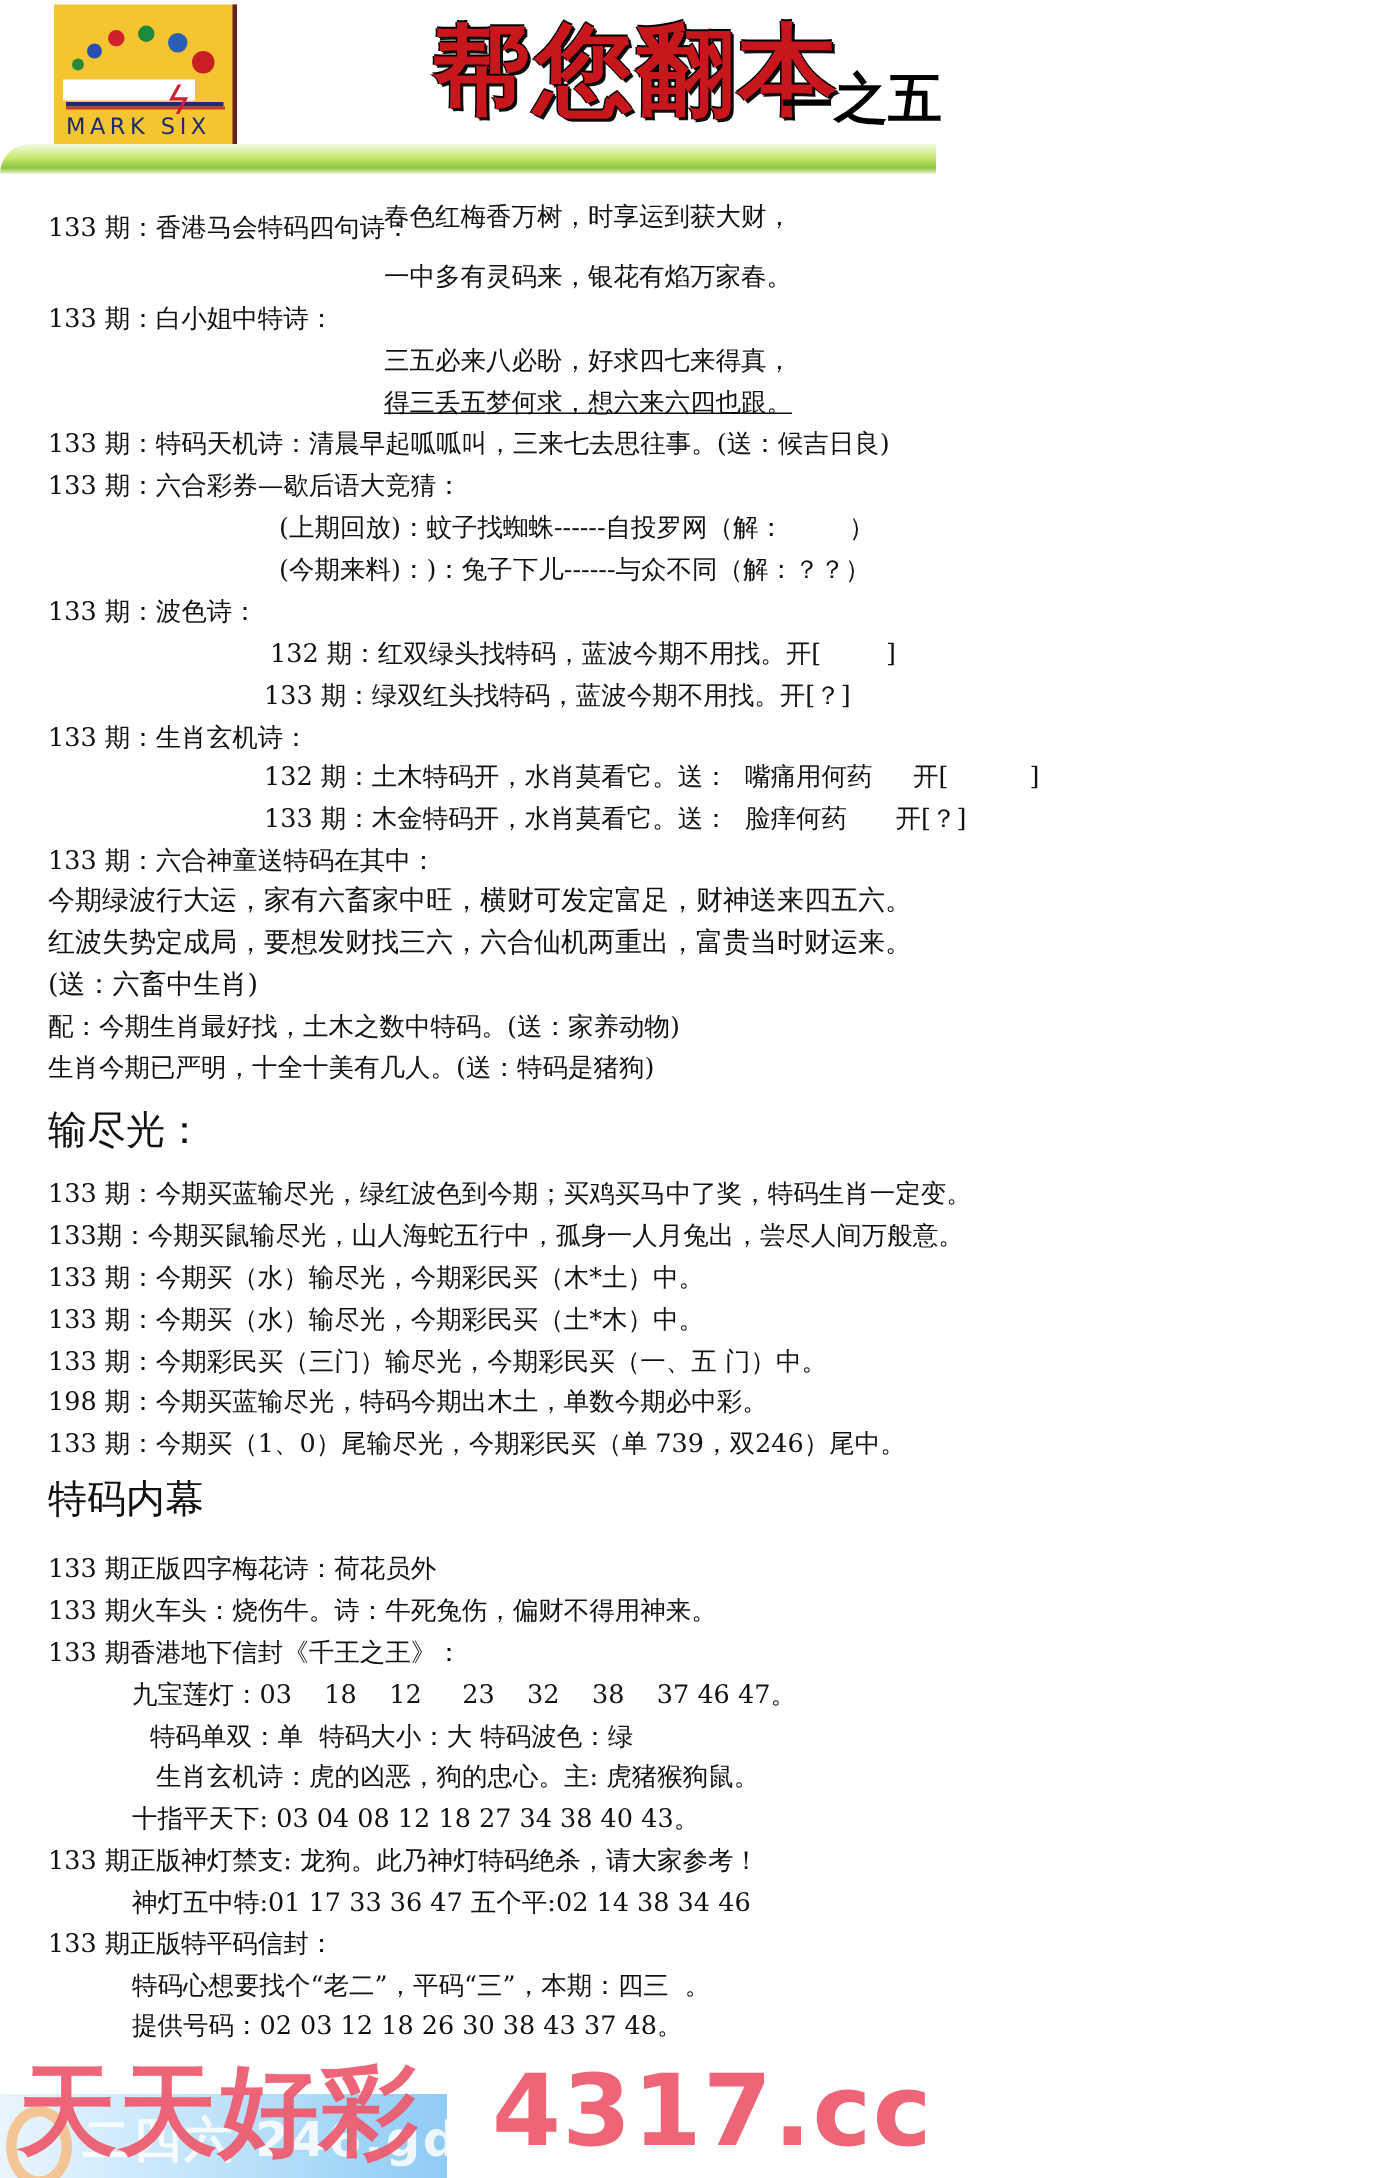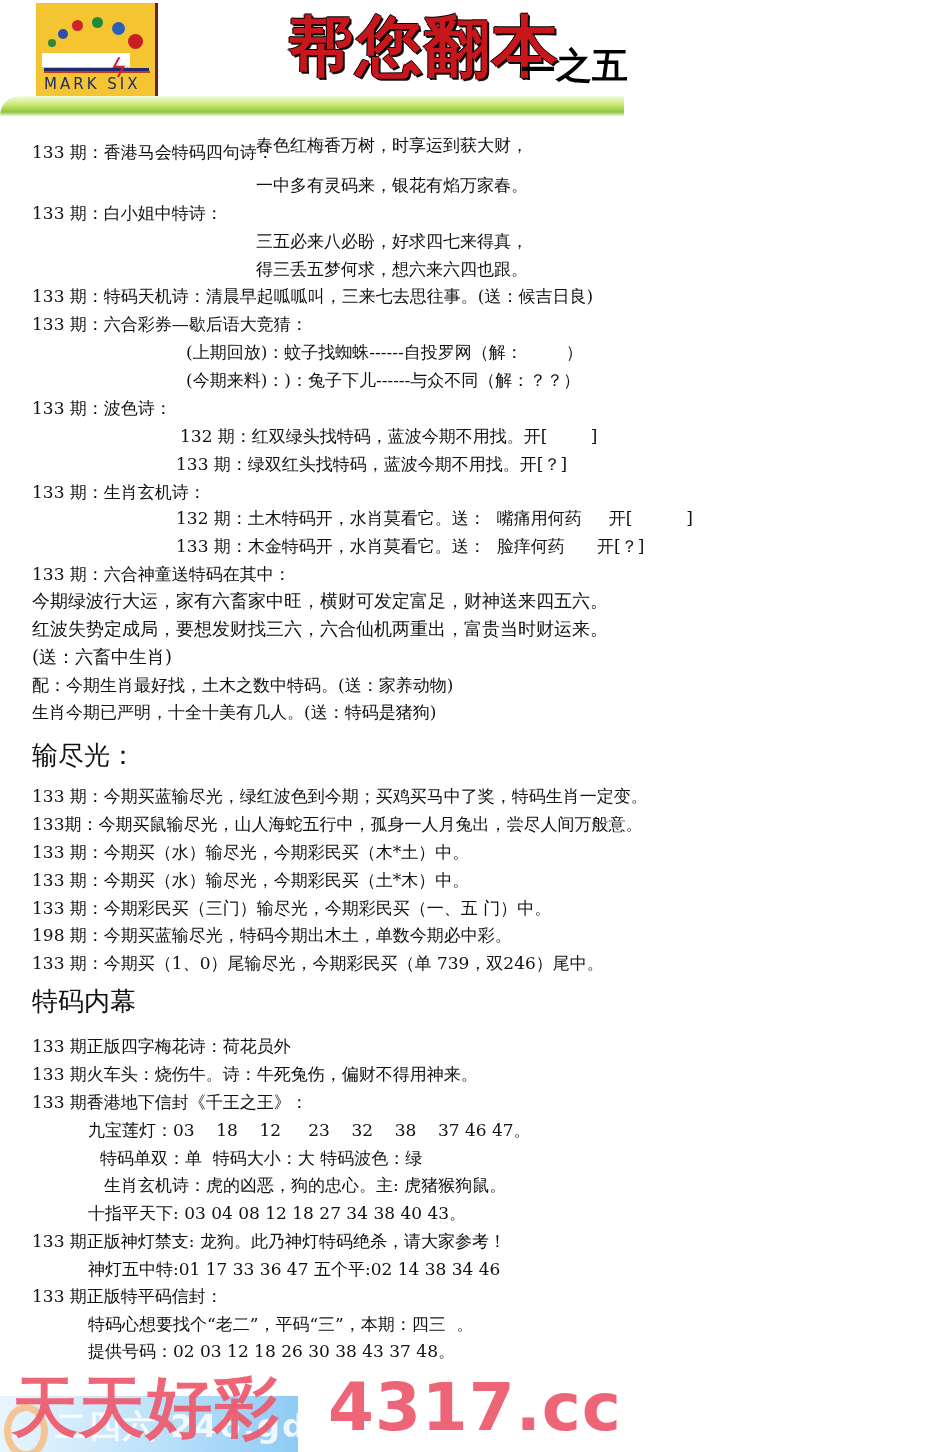--- a/index.html
+++ b/index.html
@@ -37,21 +37,21 @@
     position:absolute; left:0; top:96px; width:624px; height:20px;
     background:linear-gradient(180deg, #f3fbe4 0%, #c8e86f 45%, #8cc63e 80%, #f0f7df 100%);
     border-radius: 40px 0 0 0;
   }
   .content { position:absolute; left:0; top:0; width:930px; }
   .line {
     position:absolute; white-space:pre; font-size:17px; line-height:22px;
     font-family:"DejaVu Serif", "Liberation Serif", serif; color:#111;
   }
   .h2 {
-    position:absolute; font-size:26px; line-height:30px; font-family:Liberation Sans, sans-serif; color:#111;
+    position:absolute; font-size:26px; line-height:30px; font-family:Liberation Mono, monospace; color:#111;
   }
   .footer-bg {
     position:absolute; left:0; top:1396px; width:298px; height:56px;
     background:linear-gradient(90deg, #e9f5fd 0%, #b9e1fa 55%, #8fcbf5 100%);
   }
   .footer-ring {
     position:absolute; left:4px; top:1404px; width:30px; height:40px;
     border:7px solid #f7b97a; border-radius:50%; opacity:0.8;
   }
   .footer-ghost {
@@ -86,21 +86,21 @@
   <div class="greenband"></div>
 </div>
 
 <div class="content">
   <div class="line" style="left:32px;top:118px;margin-top:23px;">133 期：香港马会特码四句诗：</div>
   <div class="line" style="left:256px;top:134px;">春色红梅香万树，时享运到获大财，</div>
   <div class="line" style="left:256px;top:174px;">一中多有灵码来，银花有焰万家春。</div>
 
   <div class="line" style="left:32px;top:202px;">133 期：白小姐中特诗：</div>
   <div class="line" style="left:256px;top:230px;">三五必来八必盼，好求四七来得真，</div>
-  <div class="line" style="left:256px;top:258px;">得三丢五梦何求，想六来六四也跟。</div>
+  <div class="line" style="left:256px;top:258px;text-decoration:underline;">得三丢五梦何求，想六来六四也跟。</div>
 
   <div class="line" style="left:32px;top:285px;text-align:right;">133 期：特码天机诗：清晨早起呱呱叫，三来七去思往事。(送：候吉日良)</div>
 
   <div class="line" style="left:32px;top:313px;">133 期：六合彩券—歇后语大竞猜：</div>
   <div class="line" style="left:186px;top:341px;">(上期回放)：蚊子找蜘蛛------自投罗网（解：        ）</div>
   <div class="line" style="left:186px;top:369px;">(今期来料)：)：兔子下儿------与众不同（解：？？）</div>
 
   <div class="line" style="left:32px;top:397px;">133 期：波色诗：</div>
   <div class="line" style="left:180px;top:425px;">132 期：红双绿头找特码，蓝波今期不用找。开[        ]</div>
   <div class="line" style="left:176px;top:453px;">133 期：绿双红头找特码，蓝波今期不用找。开[？]</div>

